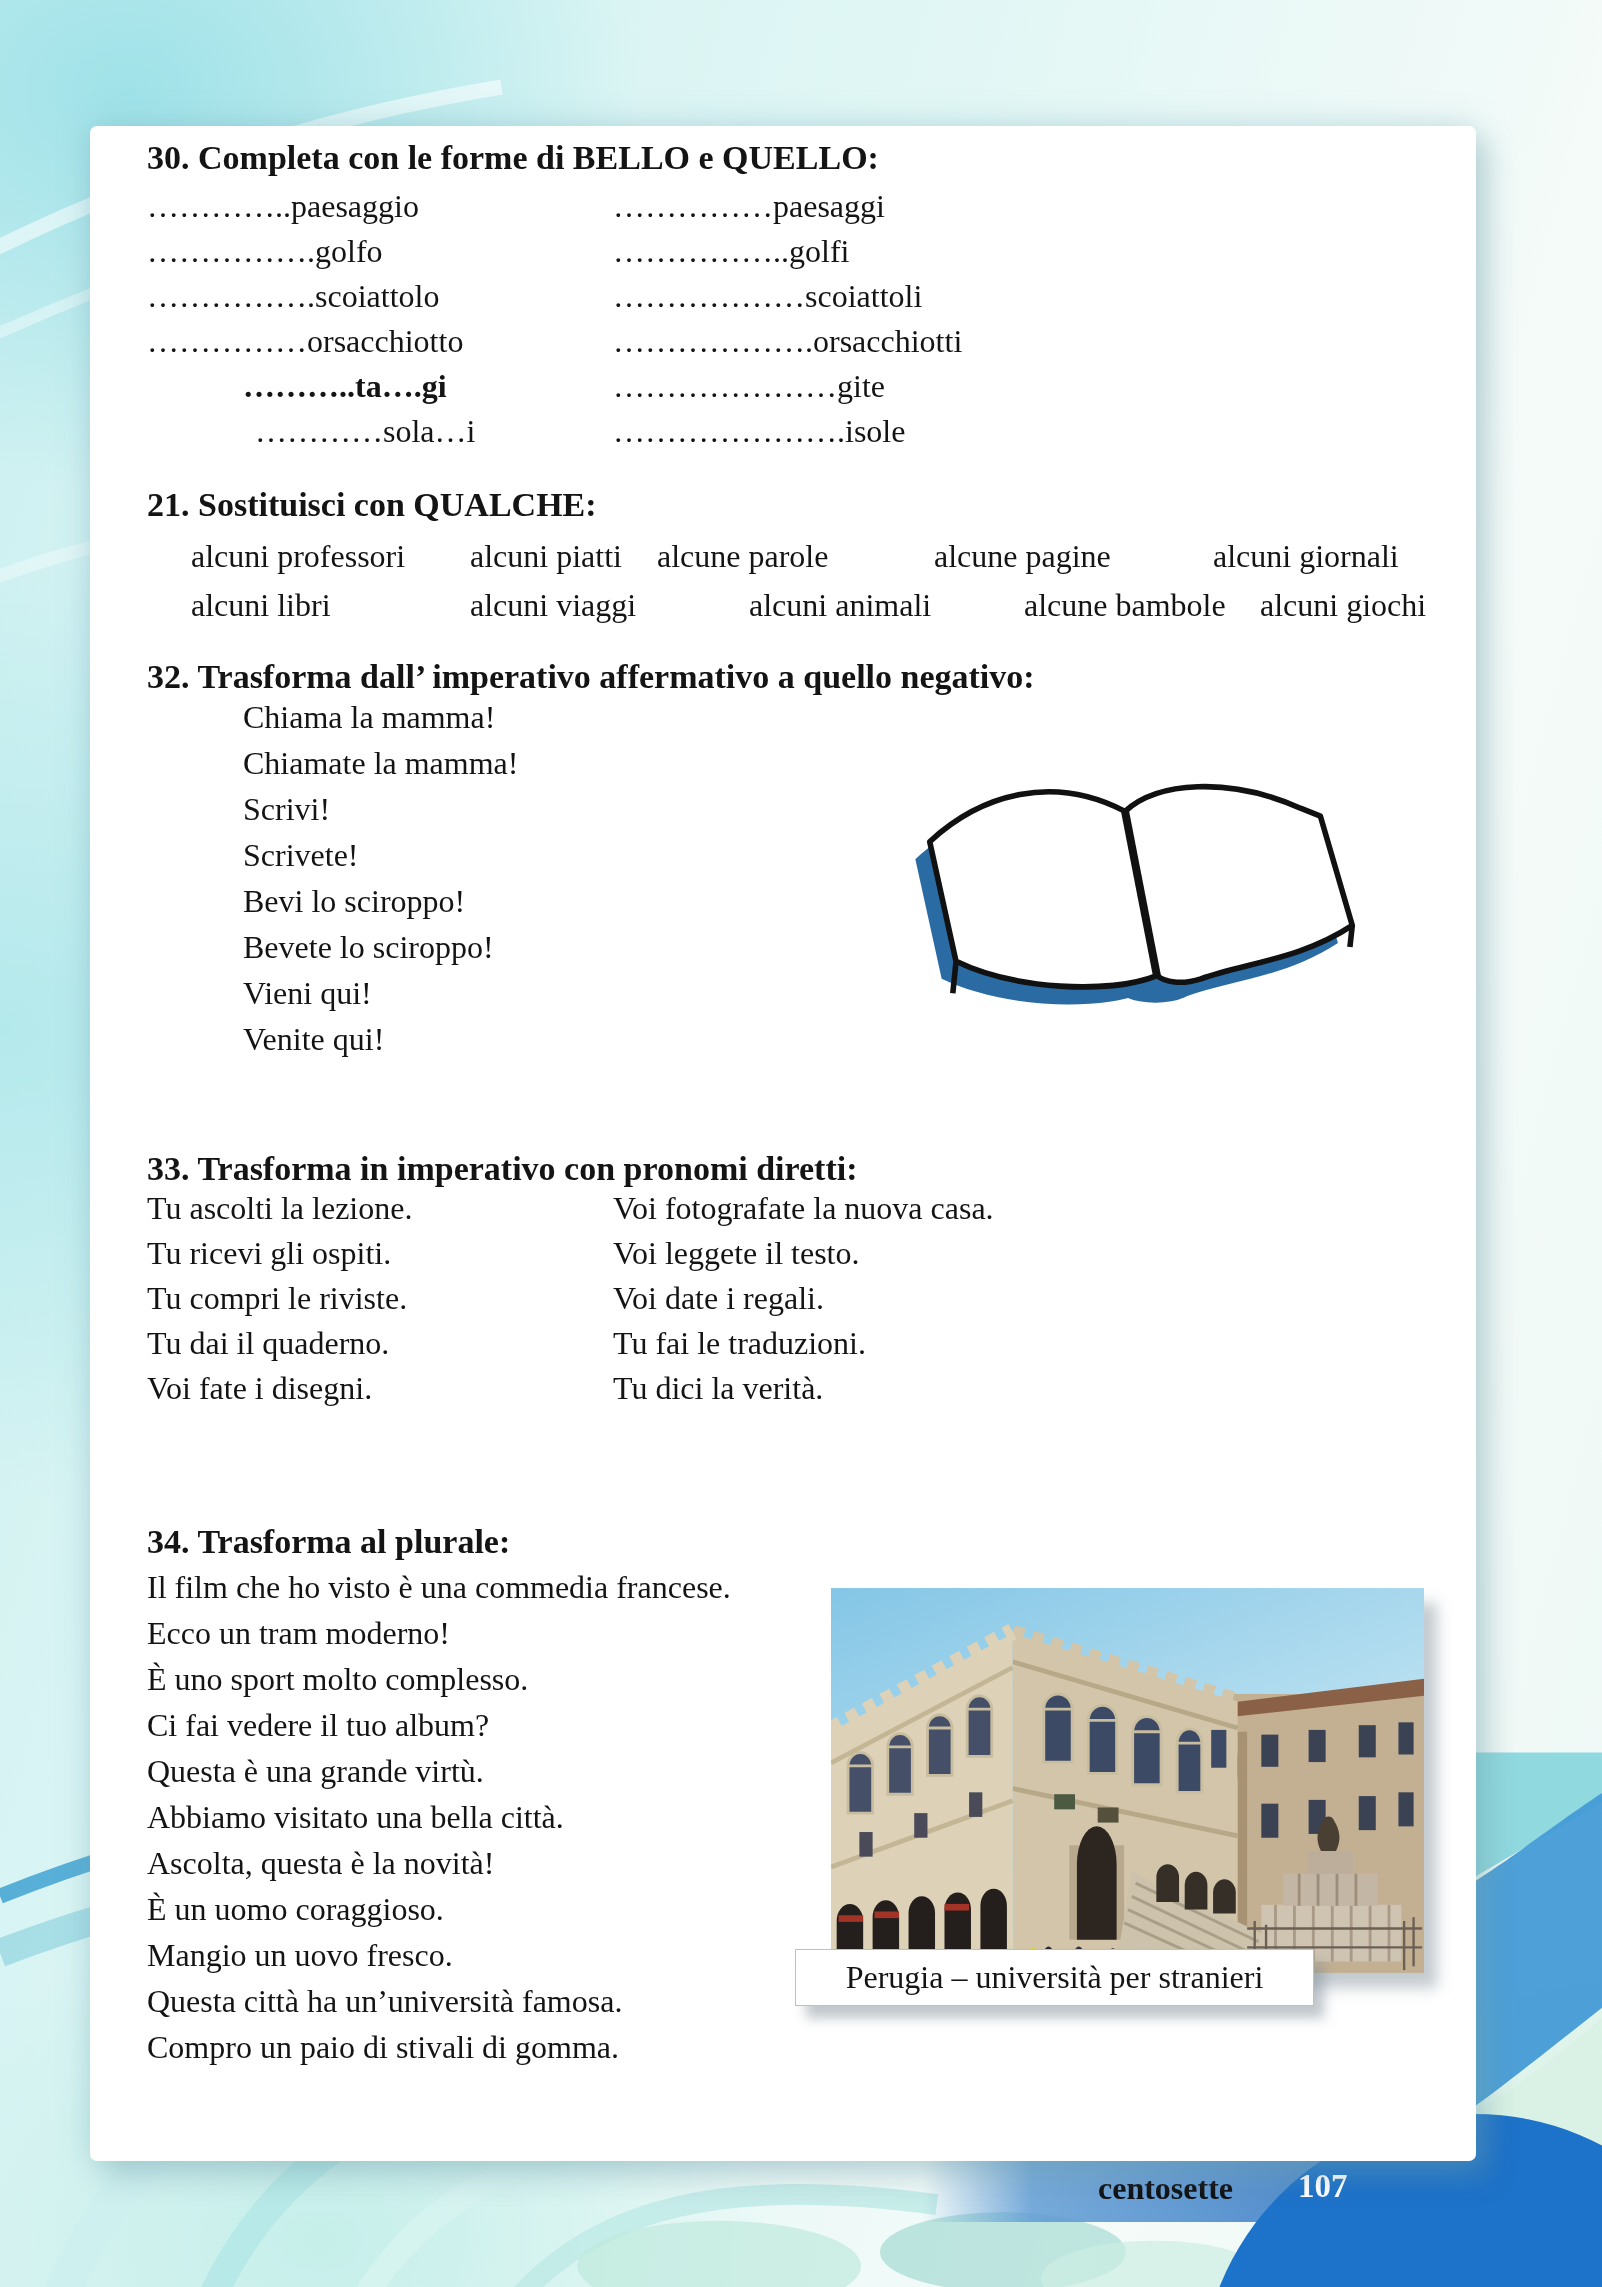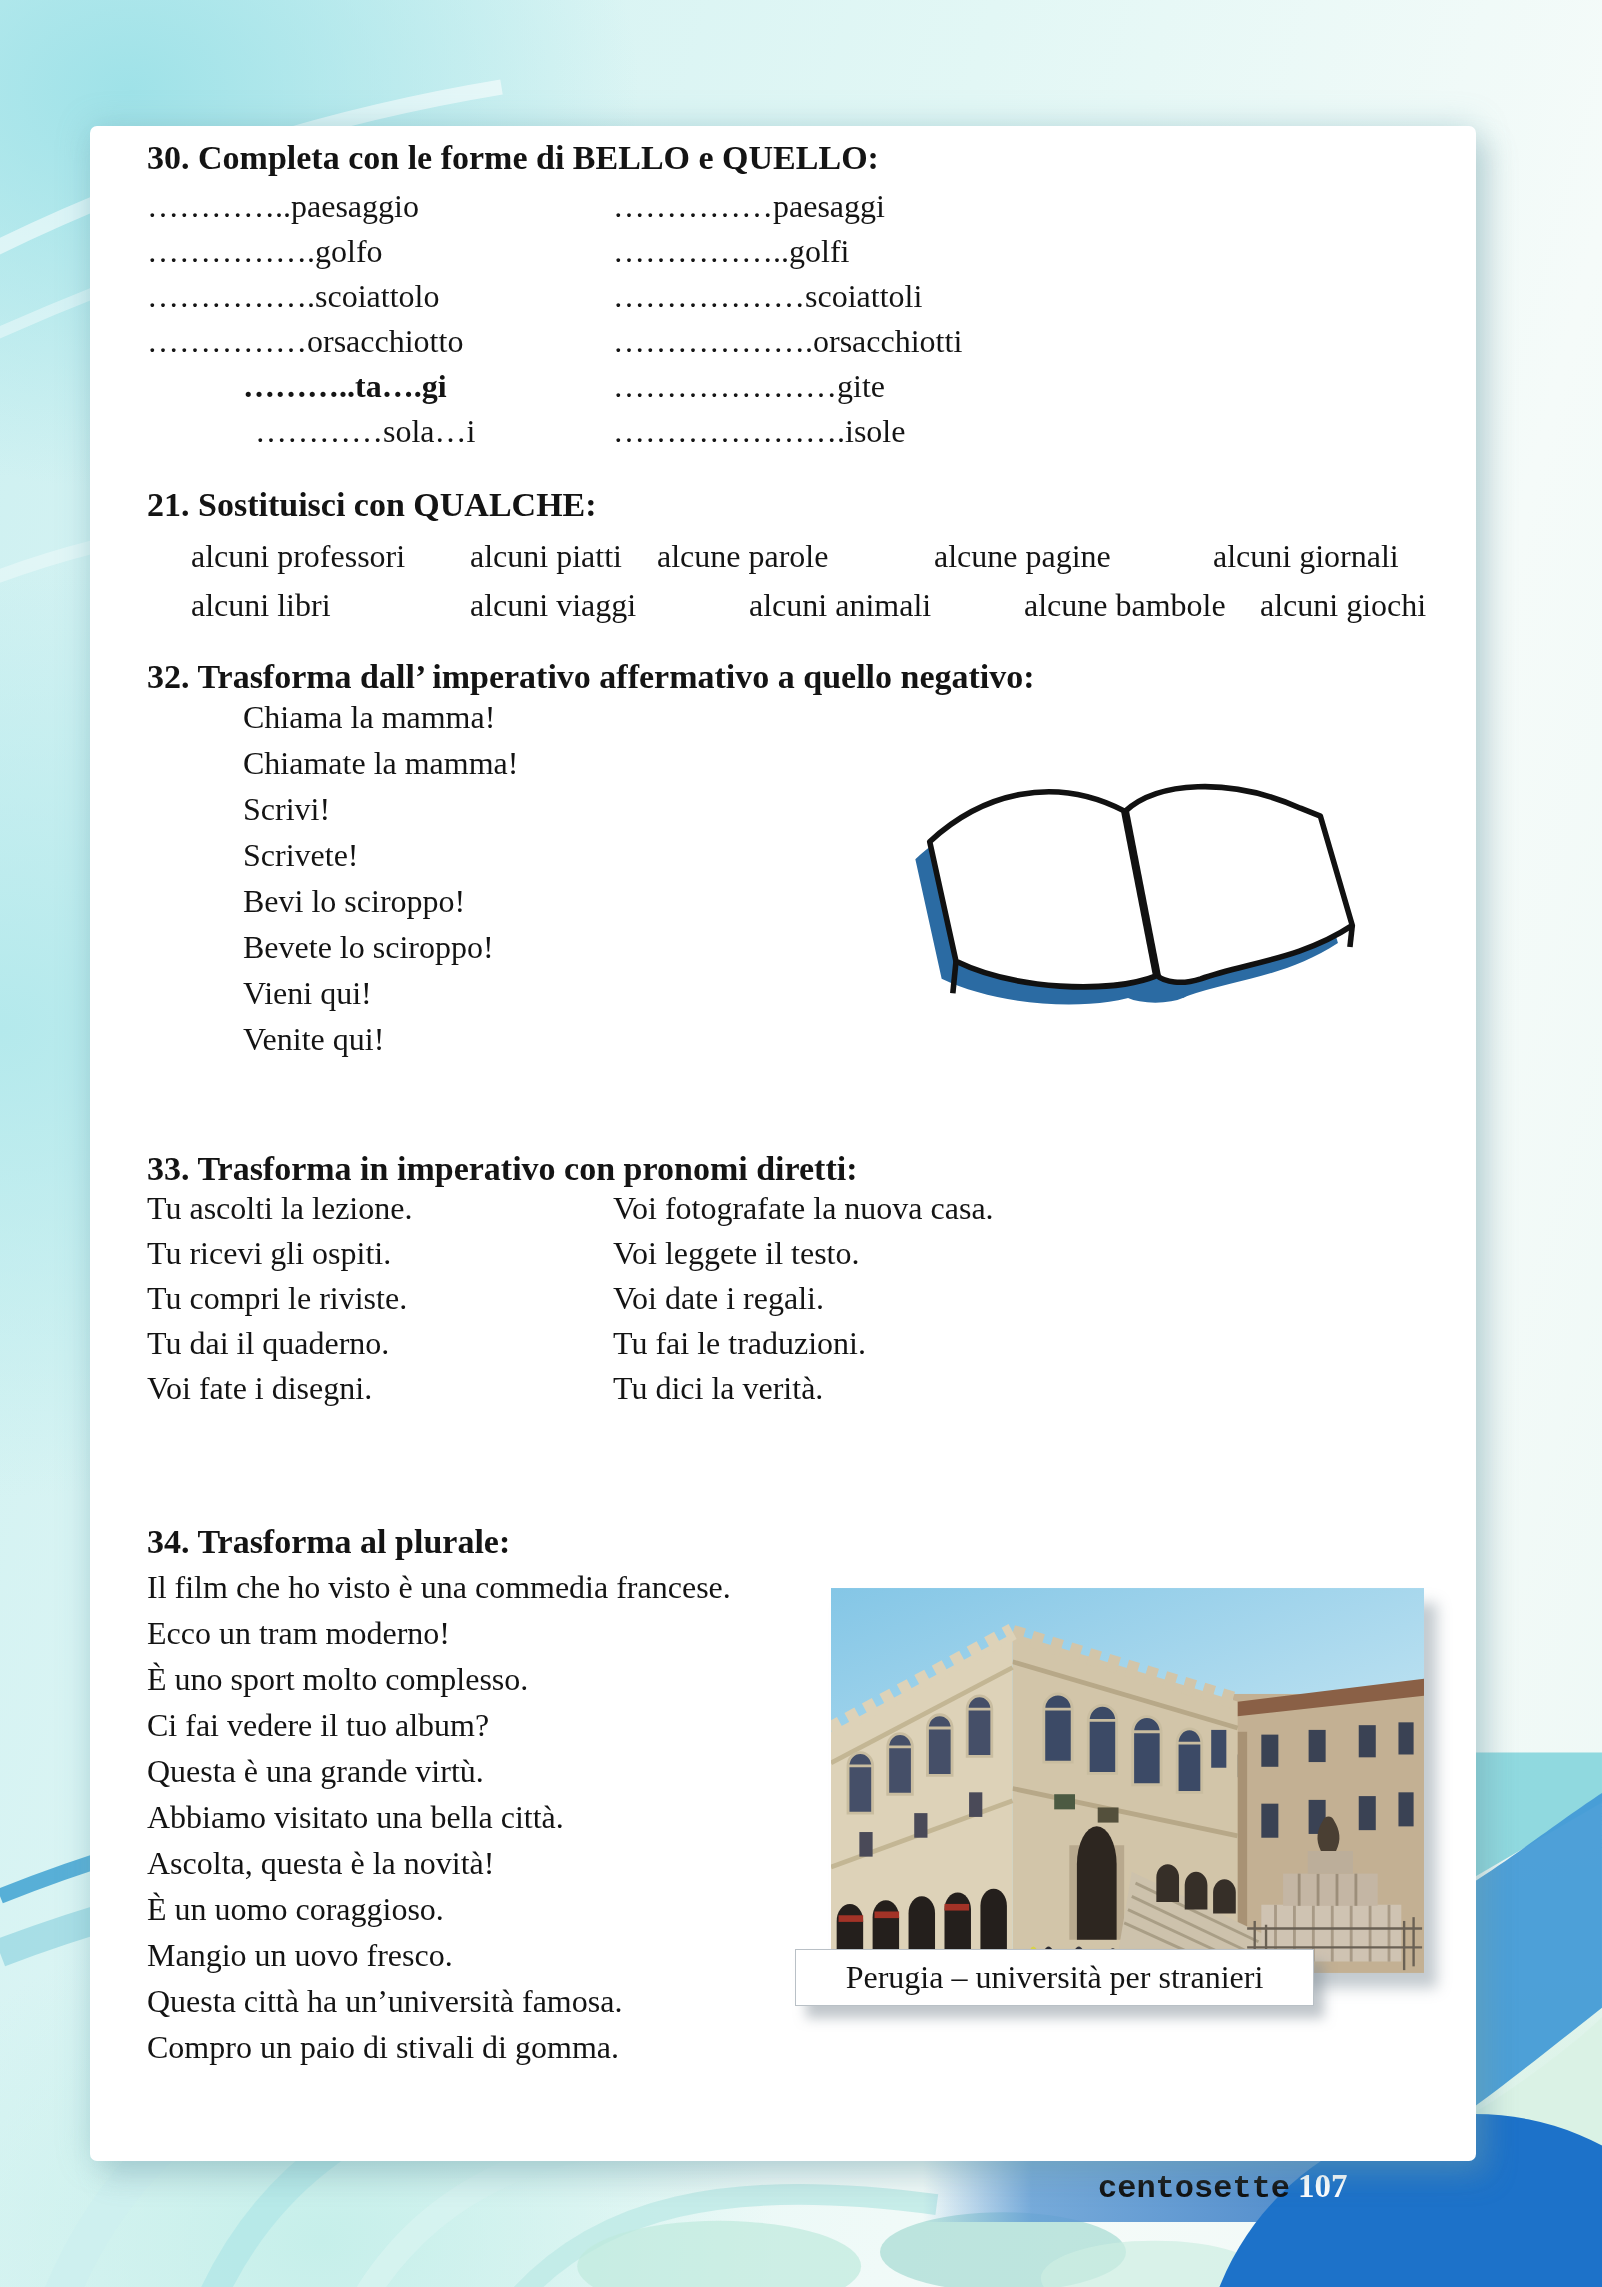--- a/index.html
+++ b/index.html
@@ -40,21 +40,21 @@
   #photo-frame{position:absolute;left:741px;top:1462px;width:593px;height:385px;
     box-shadow:13.2px 15px 13.2px rgba(125,140,150,.45);z-index:6;}
   #caption-box{position:absolute;left:705px;top:1823px;width:517px;height:55px;background:#ffffff;
     border:0.9px solid #b9c0c6;box-shadow:11.4px 13.2px 11.4px rgba(130,142,152,.5);z-index:7;
     text-align:center;line-height:55px;font-size:32px;}
   
   #footer-band{position:absolute;left:923px;top:2161px;width:679px;height:61px;z-index:2;
     background:linear-gradient(to right, rgba(110,170,220,0) 0%, rgba(96,156,212,.85) 16%, #558fcd 55%, #3f86cc 100%);}
   #footer-circle{position:absolute;left:1200px;top:2114px;width:549px;height:549px;border-radius:50%;
     background:#1d72c9;z-index:3;}
-  #footer-word{position:absolute;left:1098px;top:2170px;font-size:32px;font-weight:700;color:#101010;z-index:4;font-family:Liberation Mono, monospace;}
+  #footer-word{position:absolute;left:1098px;top:2170px;font-size:32px;font-weight:700;color:#101010;z-index:4;}
   #footer-num{position:absolute;left:1298px;top:2168px;font-size:33px;font-weight:700;color:#ffffff;z-index:4;}
   #bg-swirls{position:absolute;left:0;top:0;z-index:1;}
   #book-illustration{position:absolute;left:767px;top:620px;width:568px;height:303px;}
 </style>
 </head>
 <body>
 
 <div id="page">
 
   <svg id="bg-swirls" width="1602" height="2287" viewBox="0 0 1693 2417">

